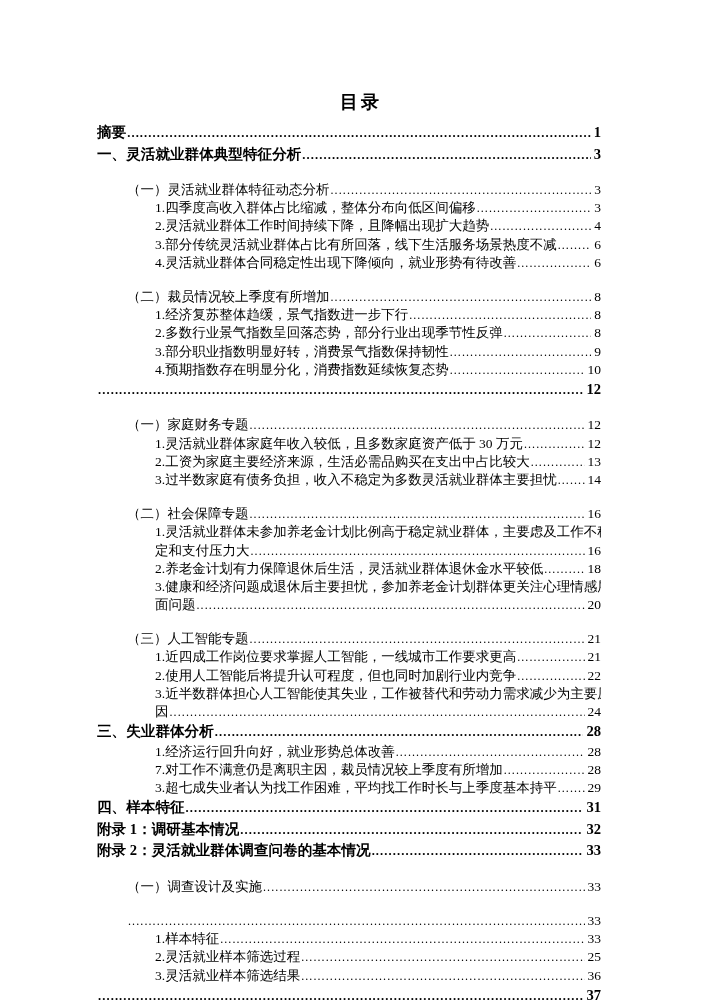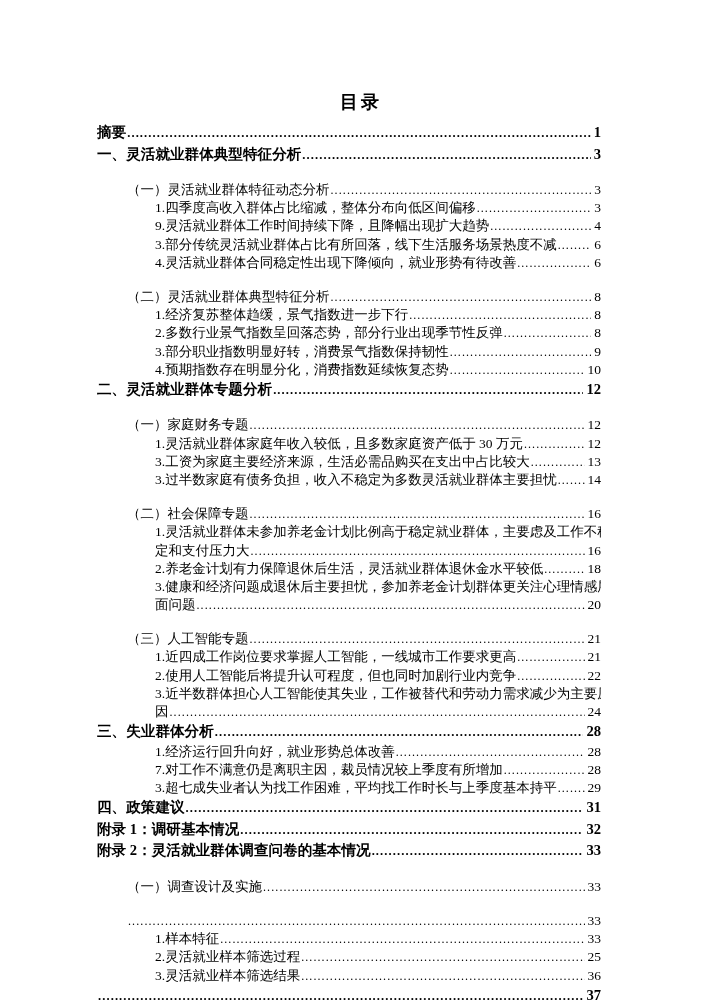--- a/index.html
+++ b/index.html
@@ -54,36 +54,36 @@
     <span class="t">（一）灵活就业群体特征动态分析</span>
     <span class="leader">................................................................................................................................................................................................................................................................................................................................................................................................................</span>
     <span class="pg">3</span>
   </div>
       <div class="row lvl2">
     <span class="t">1.四季度高收入群体占比缩减，整体分布向低区间偏移</span>
     <span class="leader">................................................................................................................................................................................................................................................................................................................................................................................................................</span>
     <span class="pg">3</span>
   </div>
       <div class="row lvl2">
-    <span class="t">9.灵活就业群体工作时间持续下降，且降幅出现扩大趋势</span>
+    <span class="t">2.灵活就业群体工作时间持续下降，且降幅出现扩大趋势</span>
     <span class="leader">................................................................................................................................................................................................................................................................................................................................................................................................................</span>
     <span class="pg">4</span>
   </div>
       <div class="row lvl2">
     <span class="t">3.部分传统灵活就业群体占比有所回落，线下生活服务场景热度不减</span>
     <span class="leader">................................................................................................................................................................................................................................................................................................................................................................................................................</span>
     <span class="pg">6</span>
   </div>
       <div class="row lvl2">
     <span class="t">4.灵活就业群体合同稳定性出现下降倾向，就业形势有待改善</span>
     <span class="leader">................................................................................................................................................................................................................................................................................................................................................................................................................</span>
     <span class="pg">6</span>
   </div>
       <div class="row lvl1">
-    <span class="t">（二）灵活就业群体典型特征分析</span>
+    <span class="t">（二）裁员情况较上季度有所增加</span>
     <span class="leader">................................................................................................................................................................................................................................................................................................................................................................................................................</span>
     <span class="pg">8</span>
   </div>
       <div class="row lvl2">
     <span class="t">1.经济复苏整体趋缓，景气指数进一步下行</span>
     <span class="leader">................................................................................................................................................................................................................................................................................................................................................................................................................</span>
     <span class="pg">8</span>
   </div>
       <div class="row lvl2">
     <span class="t">2.多数行业景气指数呈回落态势，部分行业出现季节性反弹</span>
@@ -94,36 +94,35 @@
     <span class="t">3.部分职业指数明显好转，消费景气指数保持韧性</span>
     <span class="leader">................................................................................................................................................................................................................................................................................................................................................................................................................</span>
     <span class="pg">9</span>
   </div>
       <div class="row lvl2">
     <span class="t">4.预期指数存在明显分化，消费指数延续恢复态势</span>
     <span class="leader">................................................................................................................................................................................................................................................................................................................................................................................................................</span>
     <span class="pg">10</span>
   </div>
       <div class="row lvl0">
-    <span class="t">二、灵活就业群体专题分析</span>
     <span class="leader">................................................................................................................................................................................................................................................................................................................................................................................................................</span>
     <span class="pg">12</span>
   </div>
       <div class="row lvl1">
     <span class="t">（一）家庭财务专题</span>
     <span class="leader">................................................................................................................................................................................................................................................................................................................................................................................................................</span>
     <span class="pg">12</span>
   </div>
       <div class="row lvl2">
     <span class="t">1.灵活就业群体家庭年收入较低，且多数家庭资产低于 30 万元</span>
     <span class="leader">................................................................................................................................................................................................................................................................................................................................................................................................................</span>
     <span class="pg">12</span>
   </div>
       <div class="row lvl2">
-    <span class="t">3.工资为家庭主要经济来源，生活必需品购买在支出中占比较大</span>
+    <span class="t">2.工资为家庭主要经济来源，生活必需品购买在支出中占比较大</span>
     <span class="leader">................................................................................................................................................................................................................................................................................................................................................................................................................</span>
     <span class="pg">13</span>
   </div>
       <div class="row lvl2">
     <span class="t">3.过半数家庭有债务负担，收入不稳定为多数灵活就业群体主要担忧</span>
     <span class="leader">................................................................................................................................................................................................................................................................................................................................................................................................................</span>
     <span class="pg">14</span>
   </div>
       <div class="row lvl1">
     <span class="t">（二）社会保障专题</span>
@@ -191,21 +190,21 @@
     <span class="t">7.对工作不满意仍是离职主因，裁员情况较上季度有所增加</span>
     <span class="leader">................................................................................................................................................................................................................................................................................................................................................................................................................</span>
     <span class="pg">28</span>
   </div>
       <div class="row lvl2">
     <span class="t">3.超七成失业者认为找工作困难，平均找工作时长与上季度基本持平</span>
     <span class="leader">................................................................................................................................................................................................................................................................................................................................................................................................................</span>
     <span class="pg">29</span>
   </div>
       <div class="row lvl0">
-    <span class="t">四、政策建议</span>
+    <span class="t">四、样本特征</span>
     <span class="leader">................................................................................................................................................................................................................................................................................................................................................................................................................</span>
     <span class="pg">31</span>
   </div>
       <div class="row lvl0">
     <span class="t">附录 1：调研基本情况</span>
     <span class="leader">................................................................................................................................................................................................................................................................................................................................................................................................................</span>
     <span class="pg">32</span>
   </div>
       <div class="row lvl0">
     <span class="t">附录 2：灵活就业群体调查问卷的基本情况</span>

